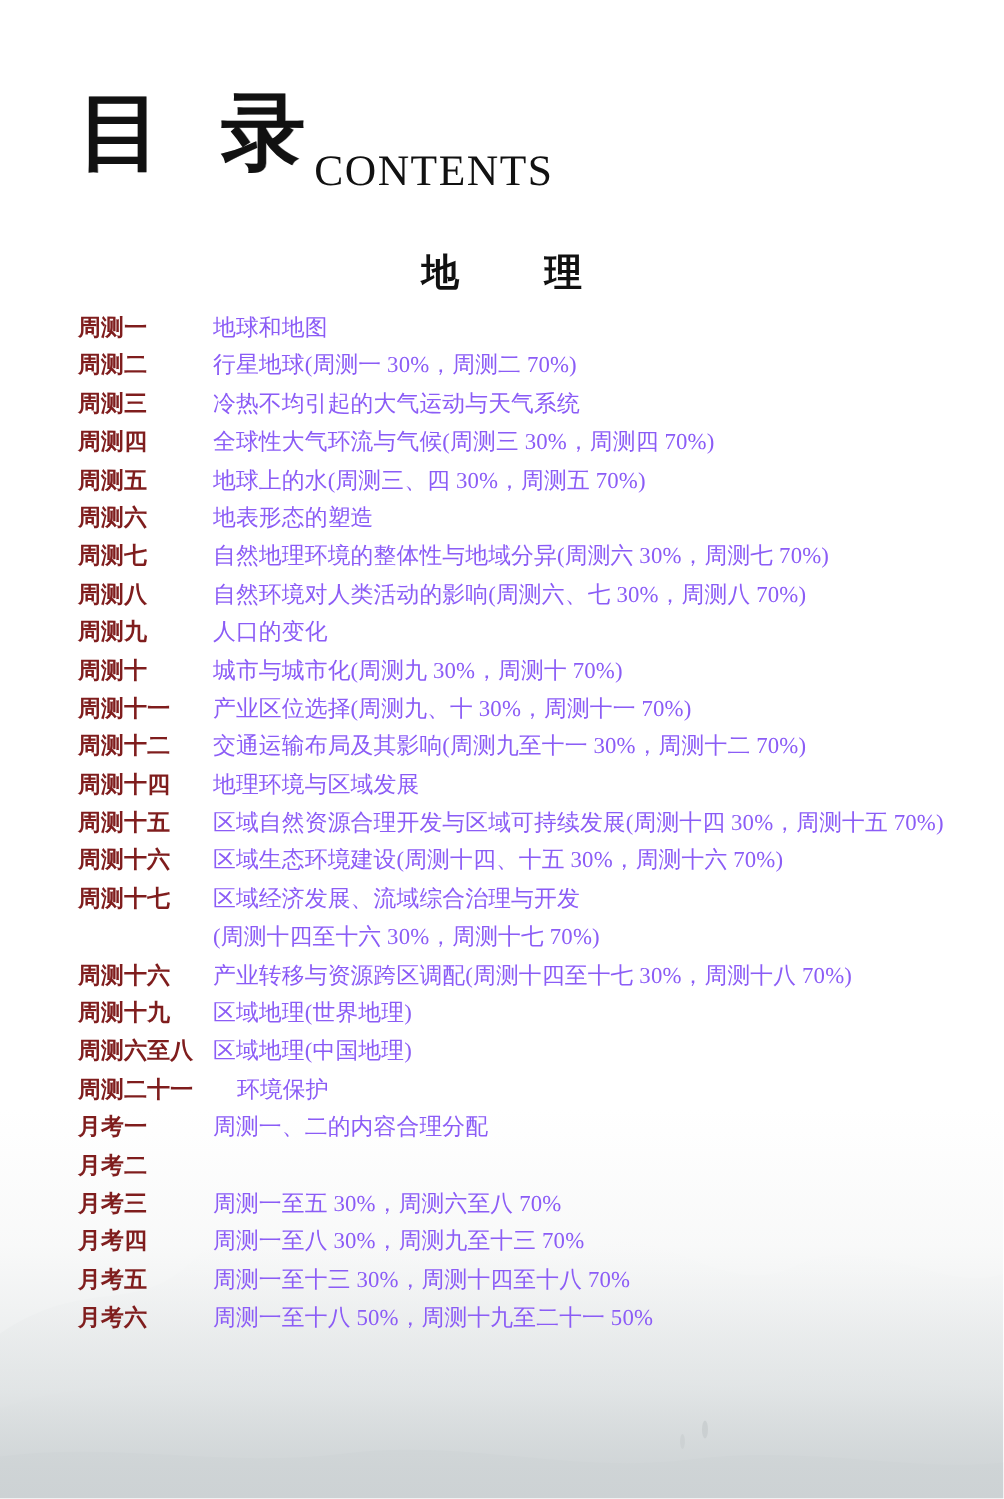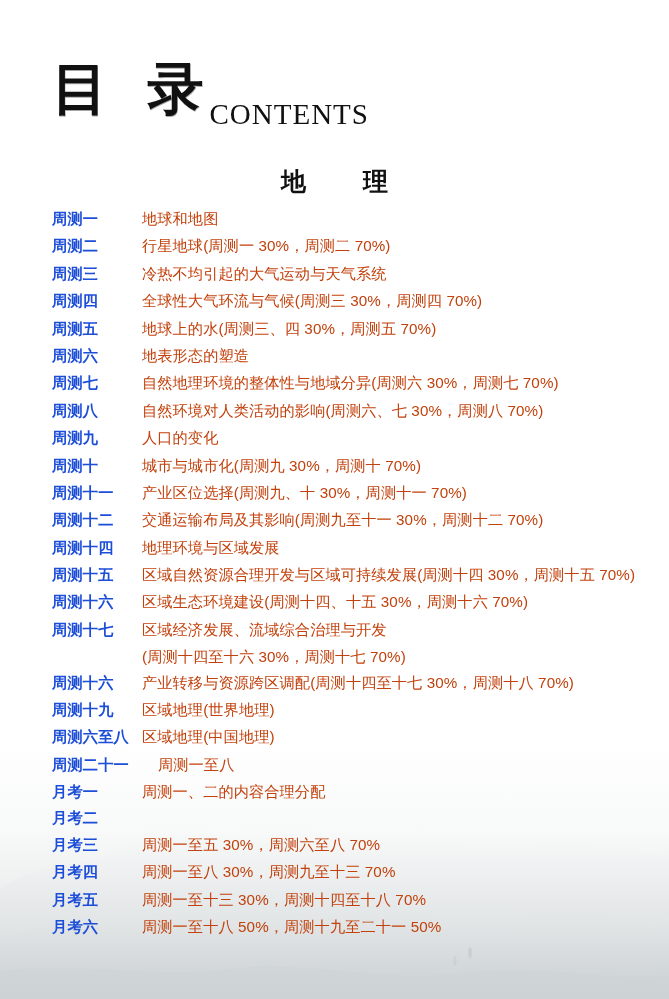--- a/index.html
+++ b/index.html
@@ -88,29 +88,29 @@
     display: flex;
     align-items: baseline;
     margin-bottom: 4.4px;
     font-size: 15.2px;
     line-height: 21px;
     white-space: nowrap;
   }
   .toc-label {
     flex: 0 0 auto;
     width: 90px;
-    font-family: Liberation Mono, monospace;
+    font-family: Liberation Sans, sans-serif;
     font-weight: 700;
-    color: #1d4ed8;
+    color: #7f1d1d;
     letter-spacing: 0.2px;
   }
   .toc-text {
     flex: 1 1 auto;
-    font-family: Liberation Sans, sans-serif;
-    color: #c2410c;
+    font-family: Liberation Serif, serif;
+    color: #8b5cf6;
     letter-spacing: 0.1px;
   }
   .toc-row.exam .toc-label {
     width: 80px;
   }
   .toc-row.exam .toc-text {
     padding-left: 10px;
   }
   .toc-row.special .toc-text {
     padding-left: 16px;
@@ -227,21 +227,21 @@
       <div class="toc-row">
         <span class="toc-label">周测十九</span>
         <span class="toc-text">区域地理(世界地理)</span>
       </div>
       <div class="toc-row">
         <span class="toc-label">周测六至八</span>
         <span class="toc-text">区域地理(中国地理)</span>
       </div>
       <div class="toc-row special">
         <span class="toc-label">周测二十一</span>
-        <span class="toc-text">周测一至八</span>
+        <span class="toc-text">环境保护</span>
       </div>
       <div class="toc-row exam">
         <span class="toc-label">月考一</span>
         <span class="toc-text">周测一、二的内容合理分配</span>
       </div>
       <div class="toc-row exam">
         <span class="toc-label">月考二</span>
       </div>
       <div class="toc-row exam">
         <span class="toc-label">月考三</span>

